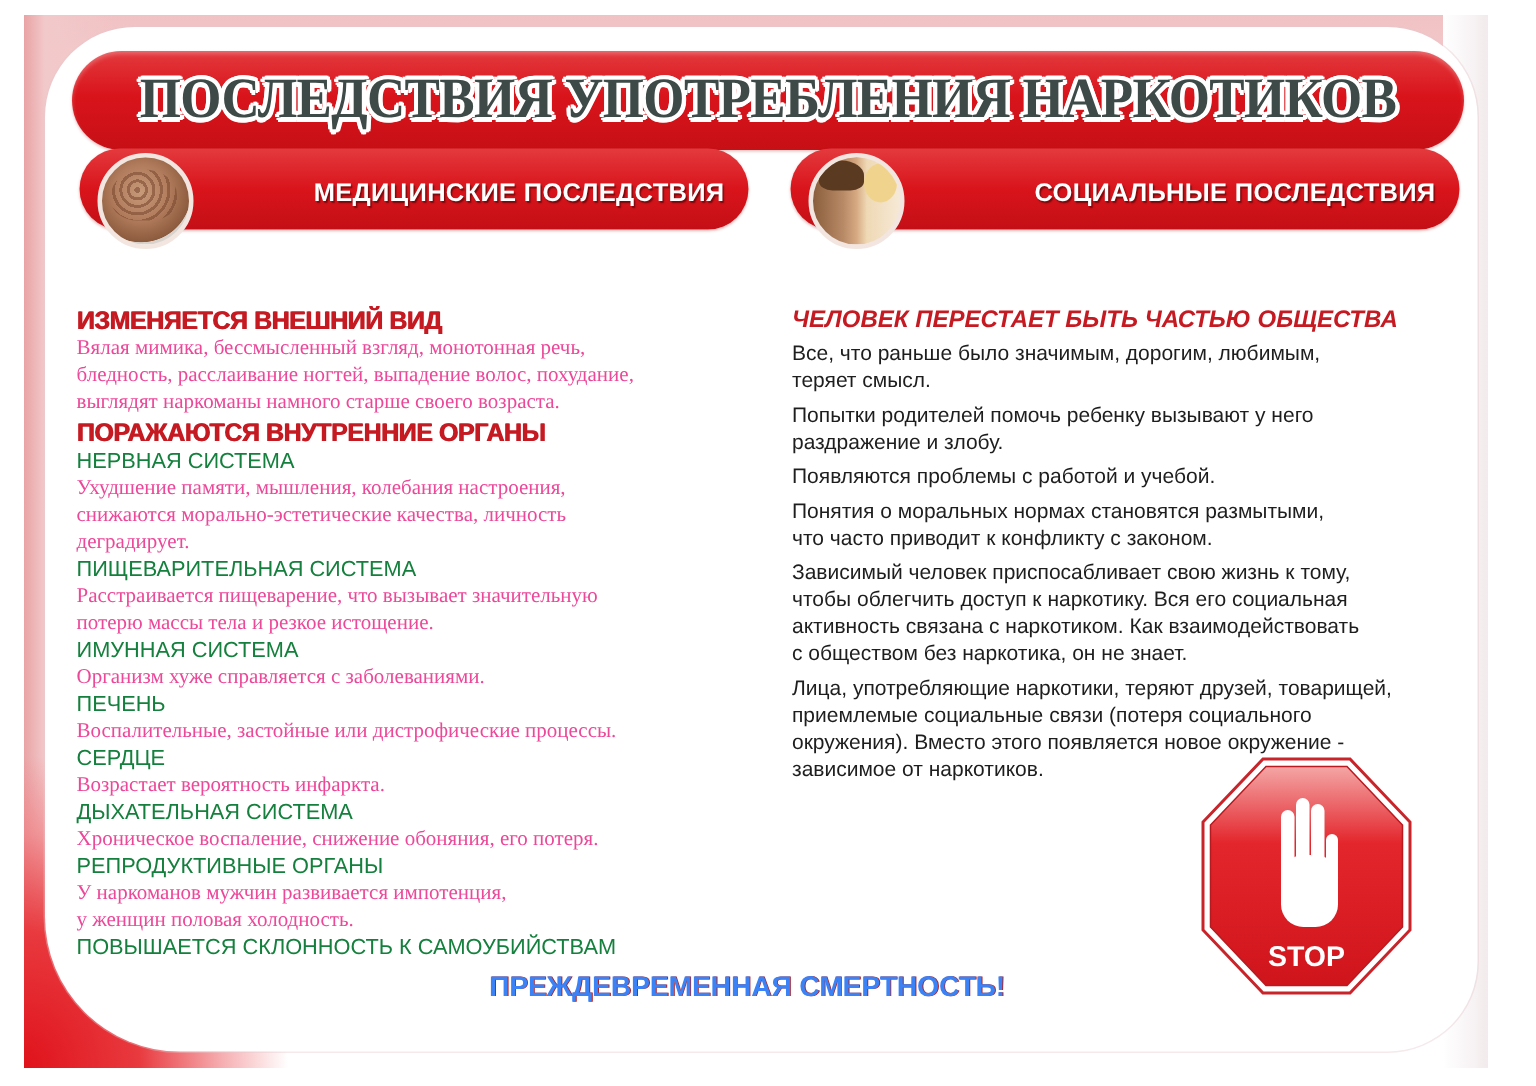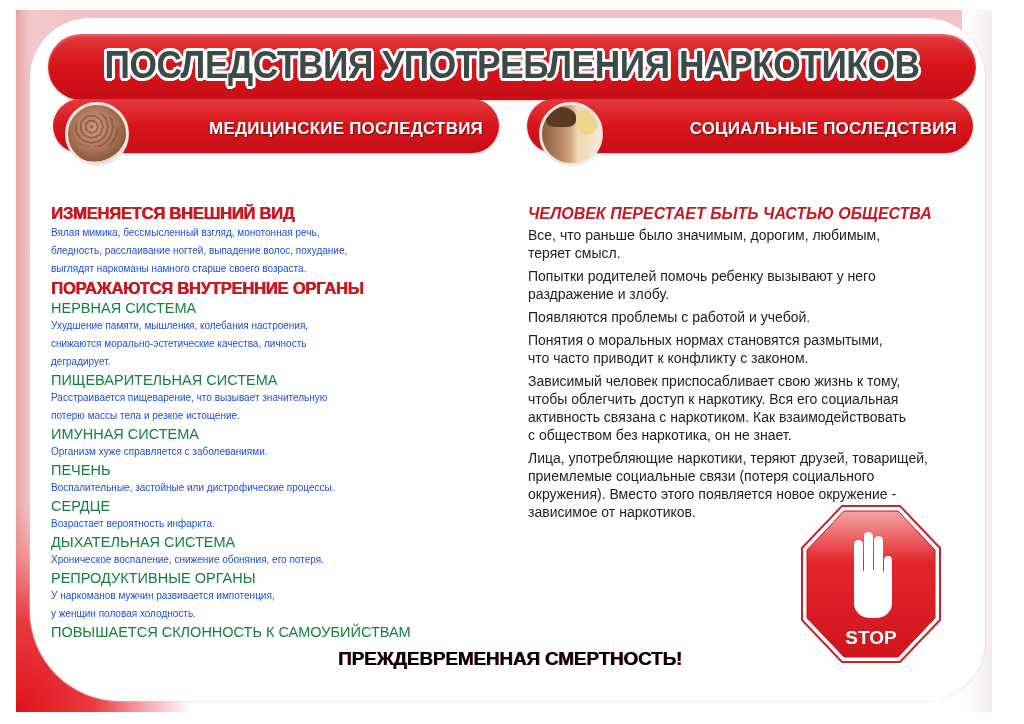--- a/index.html
+++ b/index.html
@@ -8,21 +8,21 @@
     background:
       radial-gradient(ellipse 220px 260px at 0% 100%, #e0121b 0%, #e83a3f 35%, rgba(240,120,125,0.6) 60%, rgba(255,255,255,0) 80%),
       linear-gradient(90deg, #e9a3a5 0px, #f2c9ca 14px, rgba(255,255,255,0) 60px),
       linear-gradient(180deg, #f1c2c4 0%, #fbe9ea 30%, #ffffff 60%);
   }
   .frame-right{position:absolute;right:0;top:0;width:30px;height:100%;background:linear-gradient(90deg,#fff 0%,#f8f4f5 60%,#f2eaec 100%);}
   .inner{position:absolute;left:30px;top:18px;width:955px;height:683px;background:#ffffff;border-radius:60px 60px 60px 90px;
     box-shadow:0 0 0 1px rgba(230,200,205,0.4);}
   .title-bar{position:absolute;left:48px;top:34px;width:928px;height:66px;border-radius:33px;
     background:linear-gradient(180deg,#e33a3e 0%,#d9141b 45%,#c70f16 100%);
-    box-shadow:inset 0 2px 3px rgba(255,255,255,0.25), 0 1px 2px rgba(150,0,0,0.25);}
+    box-shadow:inset 0 2px 3px rgba(255,255,255,0.25), 0 1px 2px rgba(150,0,0,0.25);font-family:Liberation Serif, serif;}
   .title-text{position:absolute;left:0;right:0;top:10px;text-align:center;font-size:38px;font-weight:bold;letter-spacing:-0.5px;
     color:#3e4a47;transform:scaleX(0.93);transform-origin:center;
     text-shadow:
       -2px -2px 0 #fff, 2px -2px 0 #fff, -2px 2px 0 #fff, 2px 2px 0 #fff,
       0 -3px 0 #fff, 0 3px 0 #fff, -3px 0 0 #fff, 3px 0 0 #fff,
       -3px -1px 0 #fff, 3px 1px 0 #fff, -1px 3px 0 #fff, 1px -3px 0 #fff;}
   .sec-pill{position:absolute;top:99px;width:446px;height:54px;border-radius:32px;
     background:linear-gradient(180deg,#e33a3e 0%,#d9141b 50%,#c40f16 100%);
     box-shadow:0 1px 2px rgba(150,0,0,0.3);text-decoration:underline;}
   .sec-left{left:53px;}
@@ -35,24 +35,24 @@
   .people::before{content:"";position:absolute;left:4px;top:2px;width:30px;height:20px;border-radius:50% 50% 30% 30%;background:#5a3b22;}
   .people::after{content:"";position:absolute;left:34px;top:4px;width:22px;height:26px;border-radius:50%;background:#f0d48e;}
   .sec-label{position:absolute;right:16px;top:20px;color:#ffffff;font-weight:bold;font-size:17px;letter-spacing:0.2px;
     text-shadow:1px 1px 1px rgba(60,0,0,0.6);}
   .col{position:absolute;color:#1c1c1c;margin-top:13px;}
   .col-left{left:51px;top:191px;width:450px;}
   .col-right{left:528px;top:190px;width:450px;}
   .h-main{font-weight:bold;font-size:17px;color:#c51a22;line-height:20px;letter-spacing:-0.3px;
     text-shadow:0.6px 0 0 #c51a22;transform:scaleX(0.98);transform-origin:left;white-space:nowrap;}
   .h-sub{font-size:14.5px;color:#15803d;line-height:18px;white-space:nowrap;}
-  .body{font-size:10px;line-height:18px;color:#1d4ed8;white-space:nowrap;}
+  .body{font-size:14px;line-height:18px;color:#ec4899;white-space:nowrap;font-family:Liberation Serif, serif;}
   .r-head{font-weight:bold;font-size:16px;color:#c51a22;line-height:22px;white-space:nowrap;font-style:italic;}
   .r-par{font-size:14px;line-height:18px;color:#1e1e1e;margin-top:5px;white-space:nowrap;}
-  .final{position:absolute;left:338px;top:648px;font-weight:bold;font-size:19px;color:#000000;letter-spacing:-0.2px;
+  .final{position:absolute;left:326px;top:648px;font-weight:bold;font-size:19px;color:#3b82f6;letter-spacing:-0.2px;
     text-shadow:0.6px 0 0 #b3211f;white-space:nowrap;}
   .stop{position:absolute;left:800px;top:504px;width:142px;height:160px;}
 </style>
 </head>
 <body>
 
 <div class="frame">
   <div class="frame-right"></div>
 </div>
 <div class="inner"></div>

